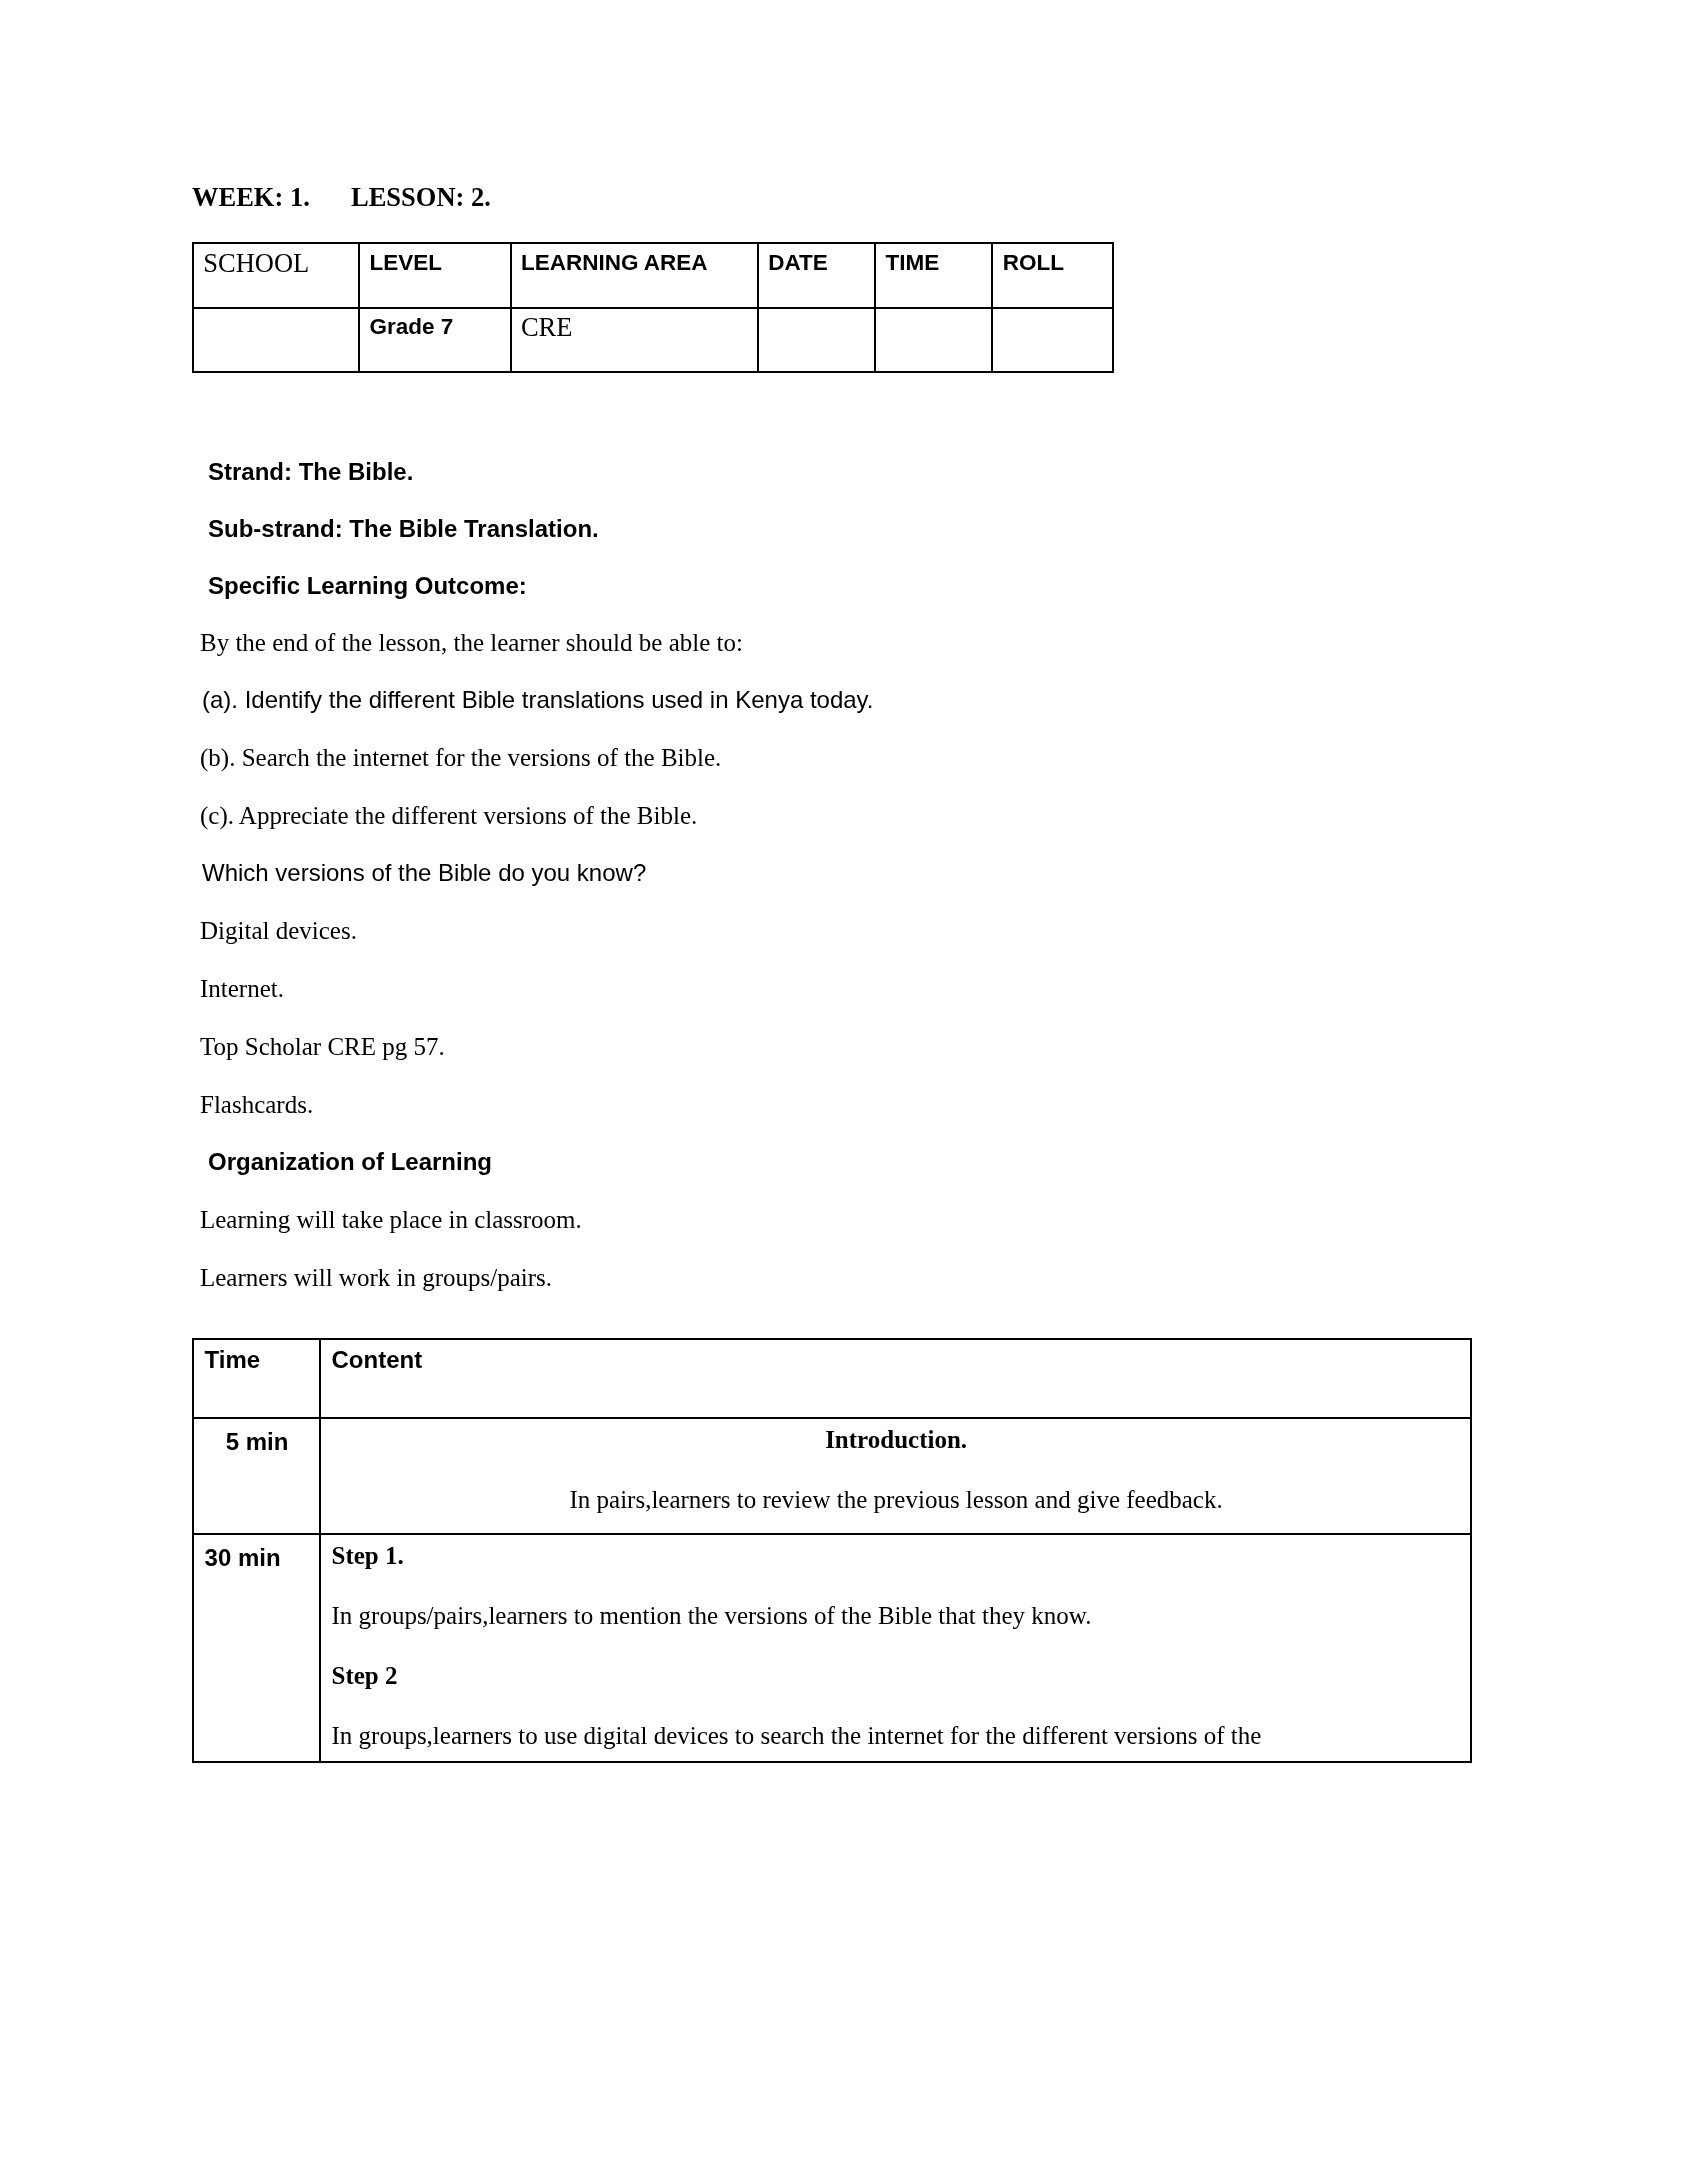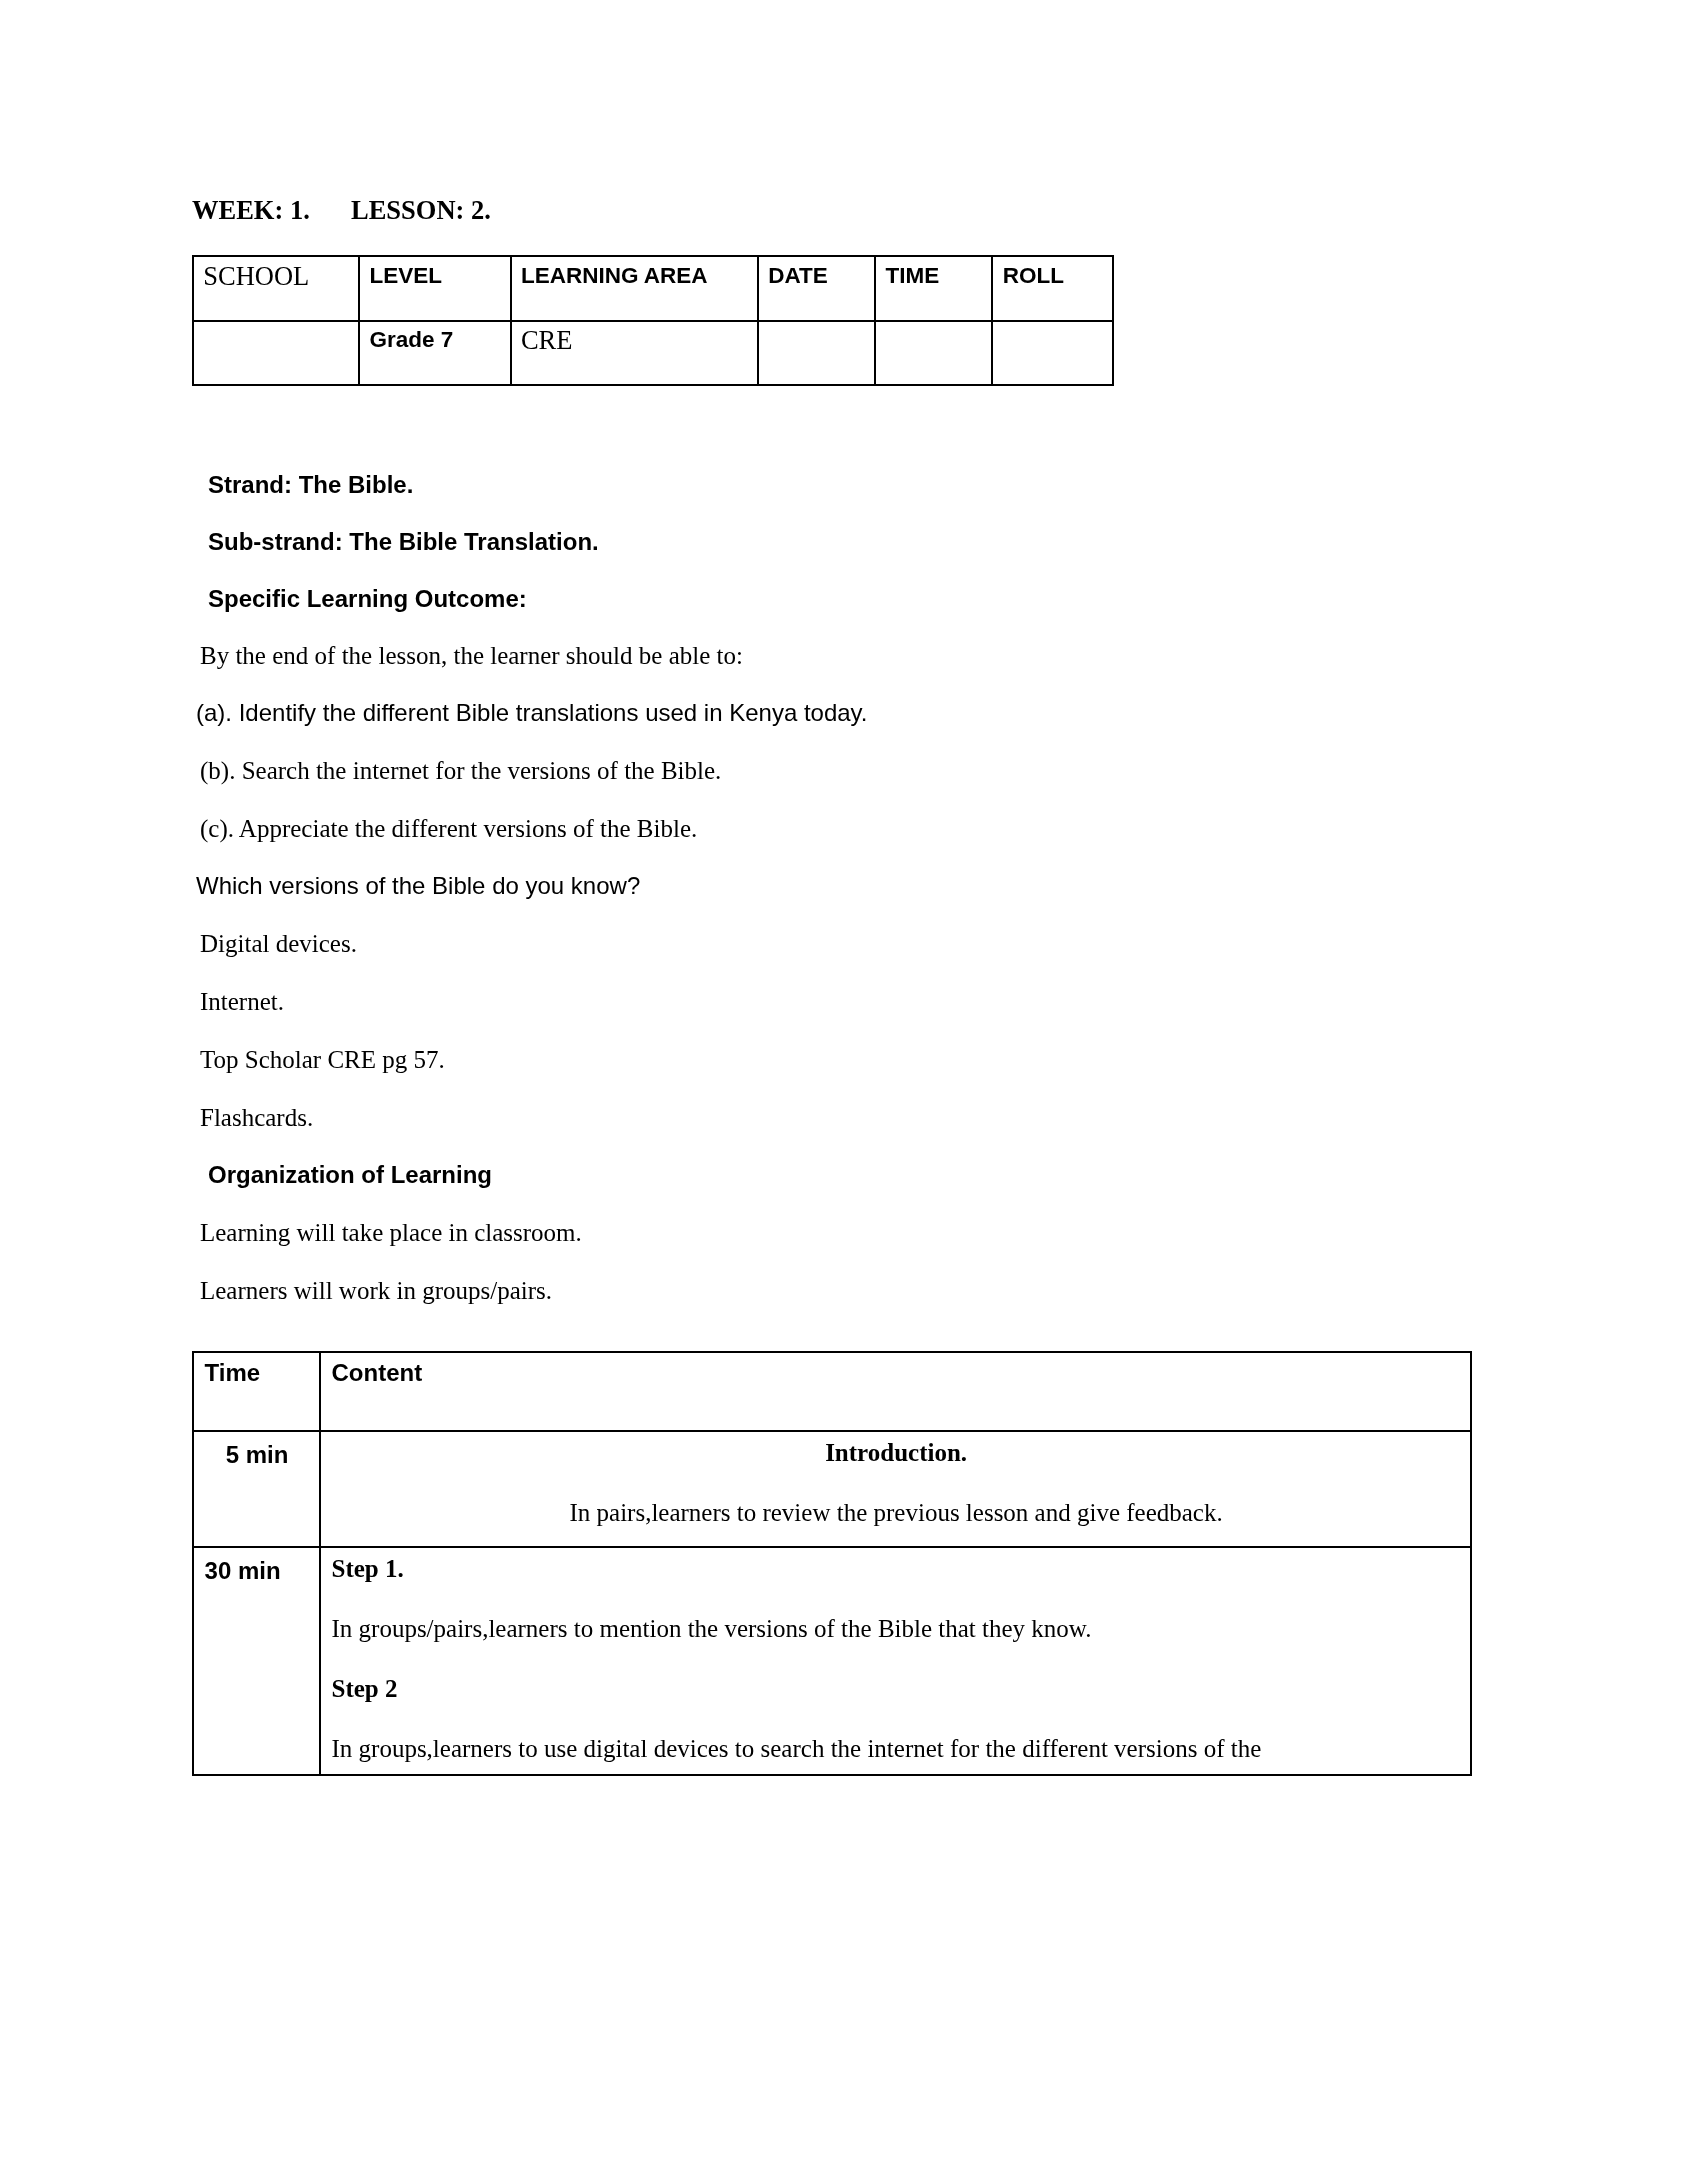--- a/index.html
+++ b/index.html
@@ -31,35 +31,35 @@
     top: 179px;
     width: 1280px;
   }
 
   .title-line {
     font-family: "Liberation Serif", serif;
     font-weight: bold;
     font-size: 26.5px;
     line-height: 1.15;
     white-space: pre;
-    margin: 16px 0 30px 0;
+    margin: 3px 0 30px 0;
   }
 
   .para {
     font-family: "Liberation Serif", serif;
     font-size: 25px;
     line-height: 1.2;
     margin: 8px;
     padding: 0;
   }
   .para-sans {
     font-family: "Liberation Sans", sans-serif;
     font-size: 24px;
     line-height: 1.2;
-    margin: 4px;
+    margin: 10px;
     padding: 0;
   }
   .head-sans {
     font-family: "Liberation Sans", sans-serif;
     font-weight: bold;
     font-size: 24px;
     line-height: 1.2;
     margin: 16px;
     padding: 0;
   }

